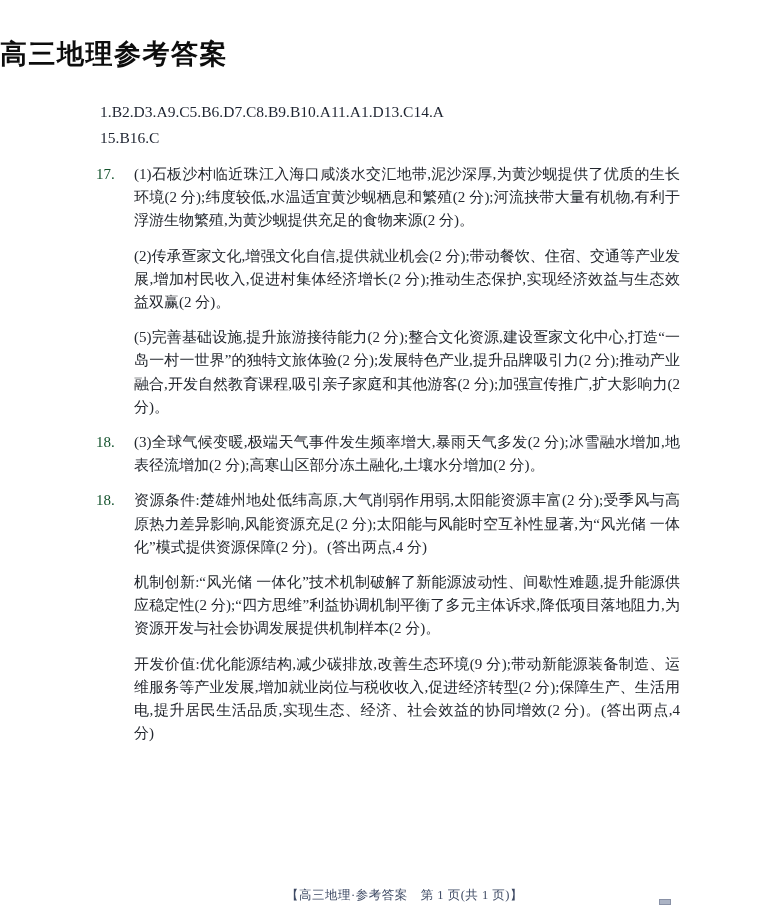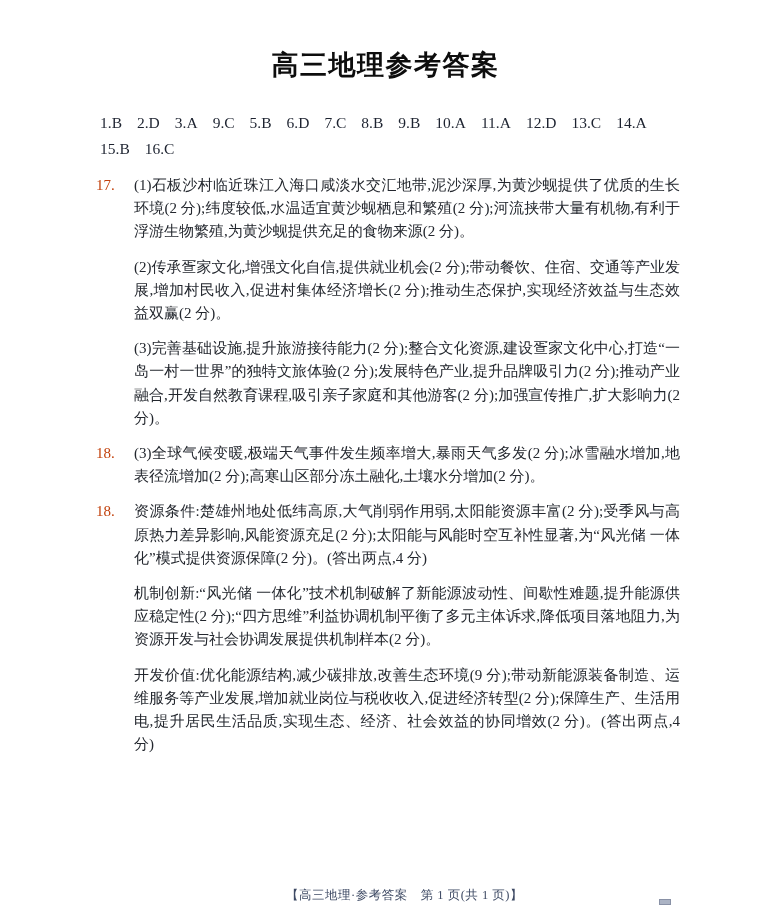--- a/index.html
+++ b/index.html
@@ -12,55 +12,54 @@
     width: 771px;
     height: 923px;
     margin: 0 auto;
     background: #ffffff;
     overflow: hidden;
     font-family: "Liberation Serif", "DejaVu Serif", serif;
     color: #23272e;
   }
   .doc-title {
     margin: 0;
-    padding-top: 47px;
-    text-align: center;
+    padding-top: 36px;
+    text-align: left;
     font-family: "DejaVu Sans", "Liberation Sans", sans-serif;
     font-size: 27px;
     font-weight: 700;
     letter-spacing: 1.5px;
     color: #0d0d0d;
   }
   .mc-block {
     margin: 27px 70px 0 100px;
     font-size: 15.5px;
     color: #1d2330;
   }
   .mc-row {
     display: flex;
     flex-wrap: wrap;
-    column-gap: 15px;
     line-height: 26px;
   }
   .mc-item {
     white-space: nowrap;
   }
   .q-list {
     margin: 5px 79px 0 122px;
   }
   .q-block {
     position: relative;
   }
   .q-num {
     position: absolute;
     left: -26px;
     top: 0;
     font-size: 15px;
     line-height: 23.2px;
-    color: #c2410c;
+    color: #14532d;
   }
   .q-block p {
     margin: 12px;
     font-size: 15px;
     line-height: 23.2px;
     text-align: justify;
     text-justify: inter-ideograph;
     color: #23272e;
   }
   .page-footer {
@@ -98,37 +97,37 @@
         <span class="mc-item">2.D</span>
         <span class="mc-item">3.A</span>
         <span class="mc-item">9.C</span>
         <span class="mc-item">5.B</span>
         <span class="mc-item">6.D</span>
         <span class="mc-item">7.C</span>
         <span class="mc-item">8.B</span>
         <span class="mc-item">9.B</span>
         <span class="mc-item">10.A</span>
         <span class="mc-item">11.A</span>
-        <span class="mc-item">12.D</span>
+        <span class="mc-item">1.D</span>
         <span class="mc-item">13.C</span>
         <span class="mc-item">14.A</span>
       </div>
     <div class="mc-row">
         <span class="mc-item">15.B</span>
         <span class="mc-item">16.C</span>
       </div>
   </div>
 
   <div class="q-list">
 
     <div class="q-block">
       <span class="q-num">17.</span>
       <p>(1)石板沙村临近珠江入海口咸淡水交汇地带,泥沙深厚,为黄沙蚬提供了优质的生长环境(2 分);纬度较低,水温适宜黄沙蚬栖息和繁殖(2 分);河流挟带大量有机物,有利于浮游生物繁殖,为黄沙蚬提供充足的食物来源(2 分)。</p>
       <p>(2)传承疍家文化,增强文化自信,提供就业机会(2 分);带动餐饮、住宿、交通等产业发展,增加村民收入,促进村集体经济增长(2 分);推动生态保护,实现经济效益与生态效益双赢(2 分)。</p>
-      <p>(3)完善基础设施,提升旅游接待能力(2 分);整合文化资源,建设疍家文化中心,打造“一岛一村一世界”的独特文旅体验(2 分);发展特色产业,提升品牌吸引力(2 分);推动产业融合,开发自然教育课程,吸引亲子家庭和其他游客(2 分);加强宣传推广,扩大影响力(2 分)。</p>
+      <p>(5)完善基础设施,提升旅游接待能力(2 分);整合文化资源,建设疍家文化中心,打造“一岛一村一世界”的独特文旅体验(2 分);发展特色产业,提升品牌吸引力(2 分);推动产业融合,开发自然教育课程,吸引亲子家庭和其他游客(2 分);加强宣传推广,扩大影响力(2 分)。</p>
     </div>
 
     <div class="q-block">
       <span class="q-num">18.</span>
       <p>(3)全球气候变暖,极端天气事件发生频率增大,暴雨天气多发(2 分);冰雪融水增加,地表径流增加(2 分);高寒山区部分冻土融化,土壤水分增加(2 分)。</p>
     </div>
 
     <div class="q-block">
       <span class="q-num">18.</span>
       <p>资源条件:楚雄州地处低纬高原,大气削弱作用弱,太阳能资源丰富(2 分);受季风与高原热力差异影响,风能资源充足(2 分);太阳能与风能时空互补性显著,为“风光储 一体化”模式提供资源保障(2 分)。(答出两点,4 分)</p>

